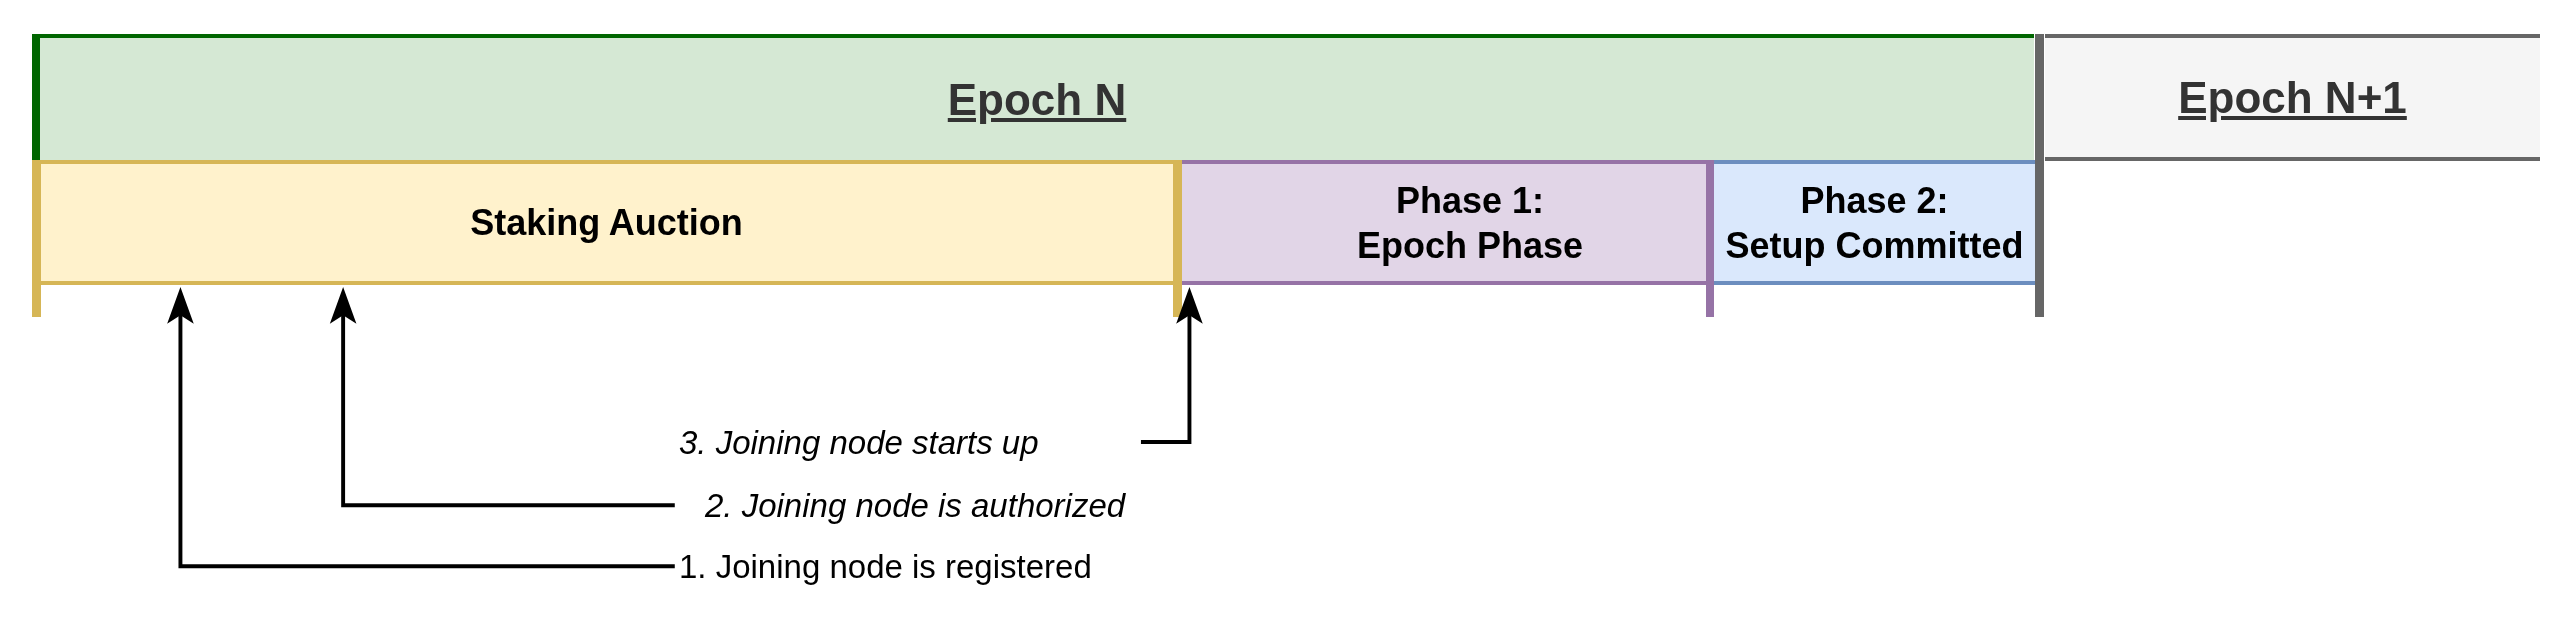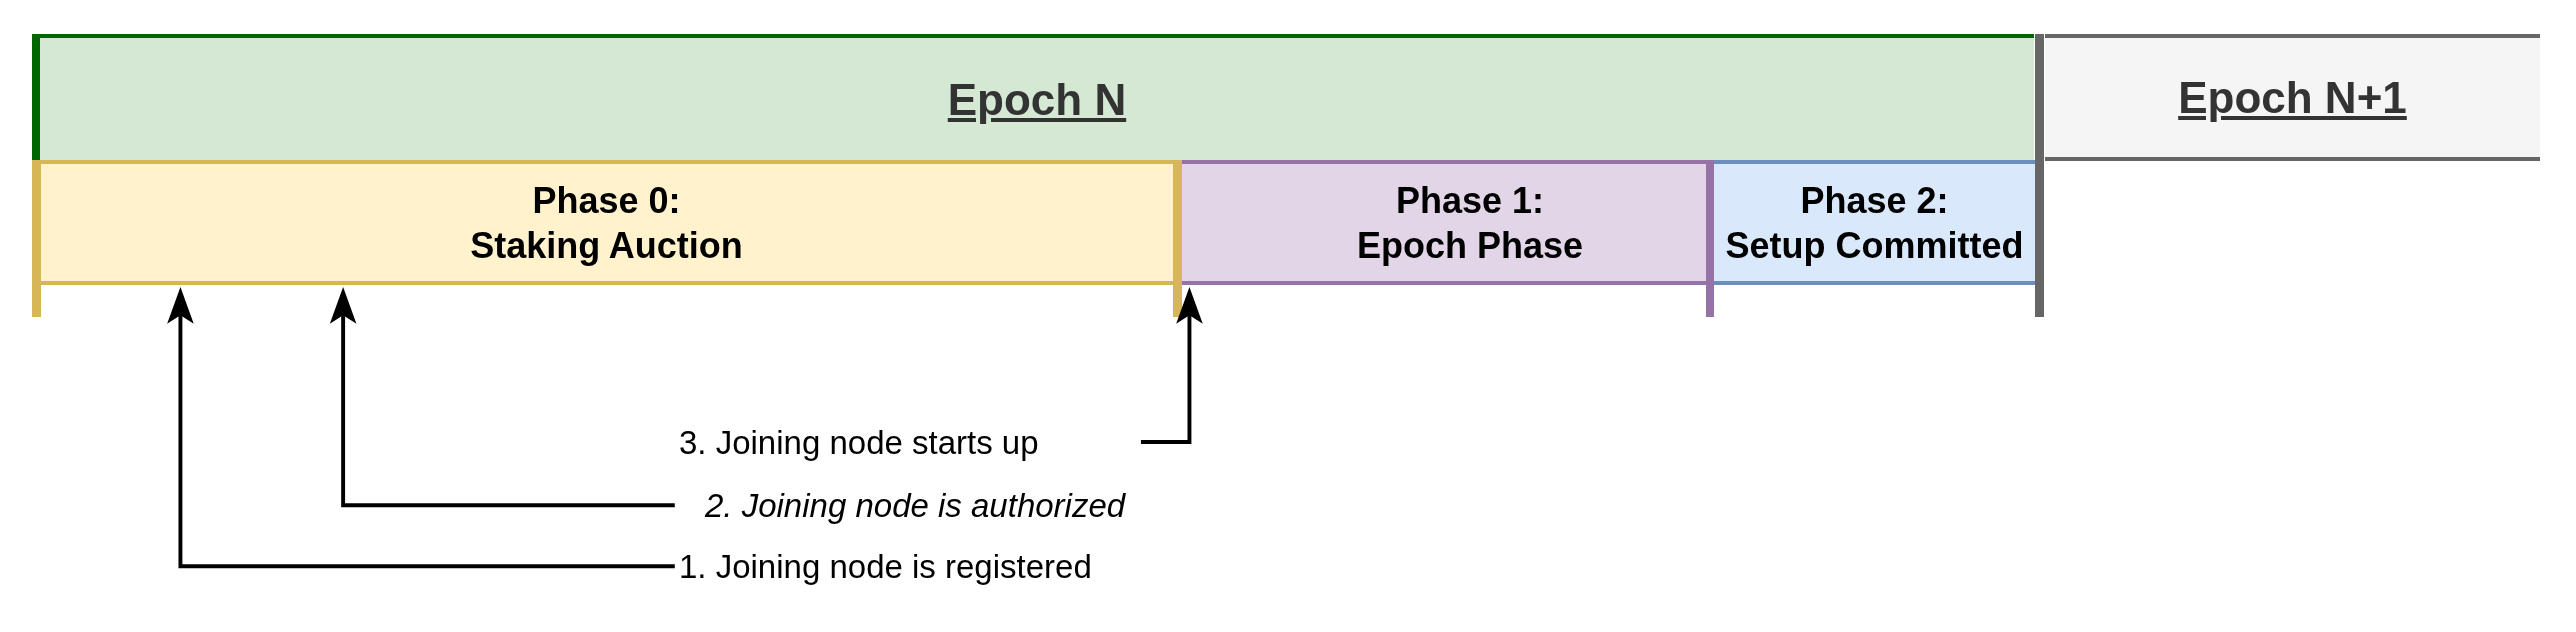--- a/index.html
+++ b/index.html
@@ -94,39 +94,38 @@
   .arrow-head { fill: var(--arrow); stroke: none; }
 
   .annotation {
     font-size: 33px;
     line-height: 33px;
     color: var(--arrow);
     white-space: nowrap;
   }
   .annotation-1 { left: 679px; top: 550px; }
   .annotation-2 { left: 705px; top: 489px; font-style: italic; }
-  .annotation-3 { left: 679px; top: 426px; }
+  .annotation-3 { left: 679px; top: 426px; font-style: italic; }
 </style>
 </head>
 <body>
 
 <div id="canvas">
 
   <div class="abs epoch-n-bar">
     <span class="epoch-title">Epoch N</span>
   </div>
 
   <div class="abs epoch-divider"></div>
 
   <div class="abs epoch-n1-bar">
     <span class="epoch-title">Epoch N+1</span>
   </div>
 
   <div class="abs phase-bar phase0-bar">
-    <span class="phase-label">Phase 0:</span>
     <span class="phase-label">Staking Auction</span>
   </div>
 
   <div class="abs phase-bar phase1-bar">
     <span class="phase-label">Phase 1:</span>
     <span class="phase-label">Epoch Phase</span>
   </div>
 
   <div class="abs phase-bar phase2-bar">
     <span class="phase-label">Phase 2:</span>

